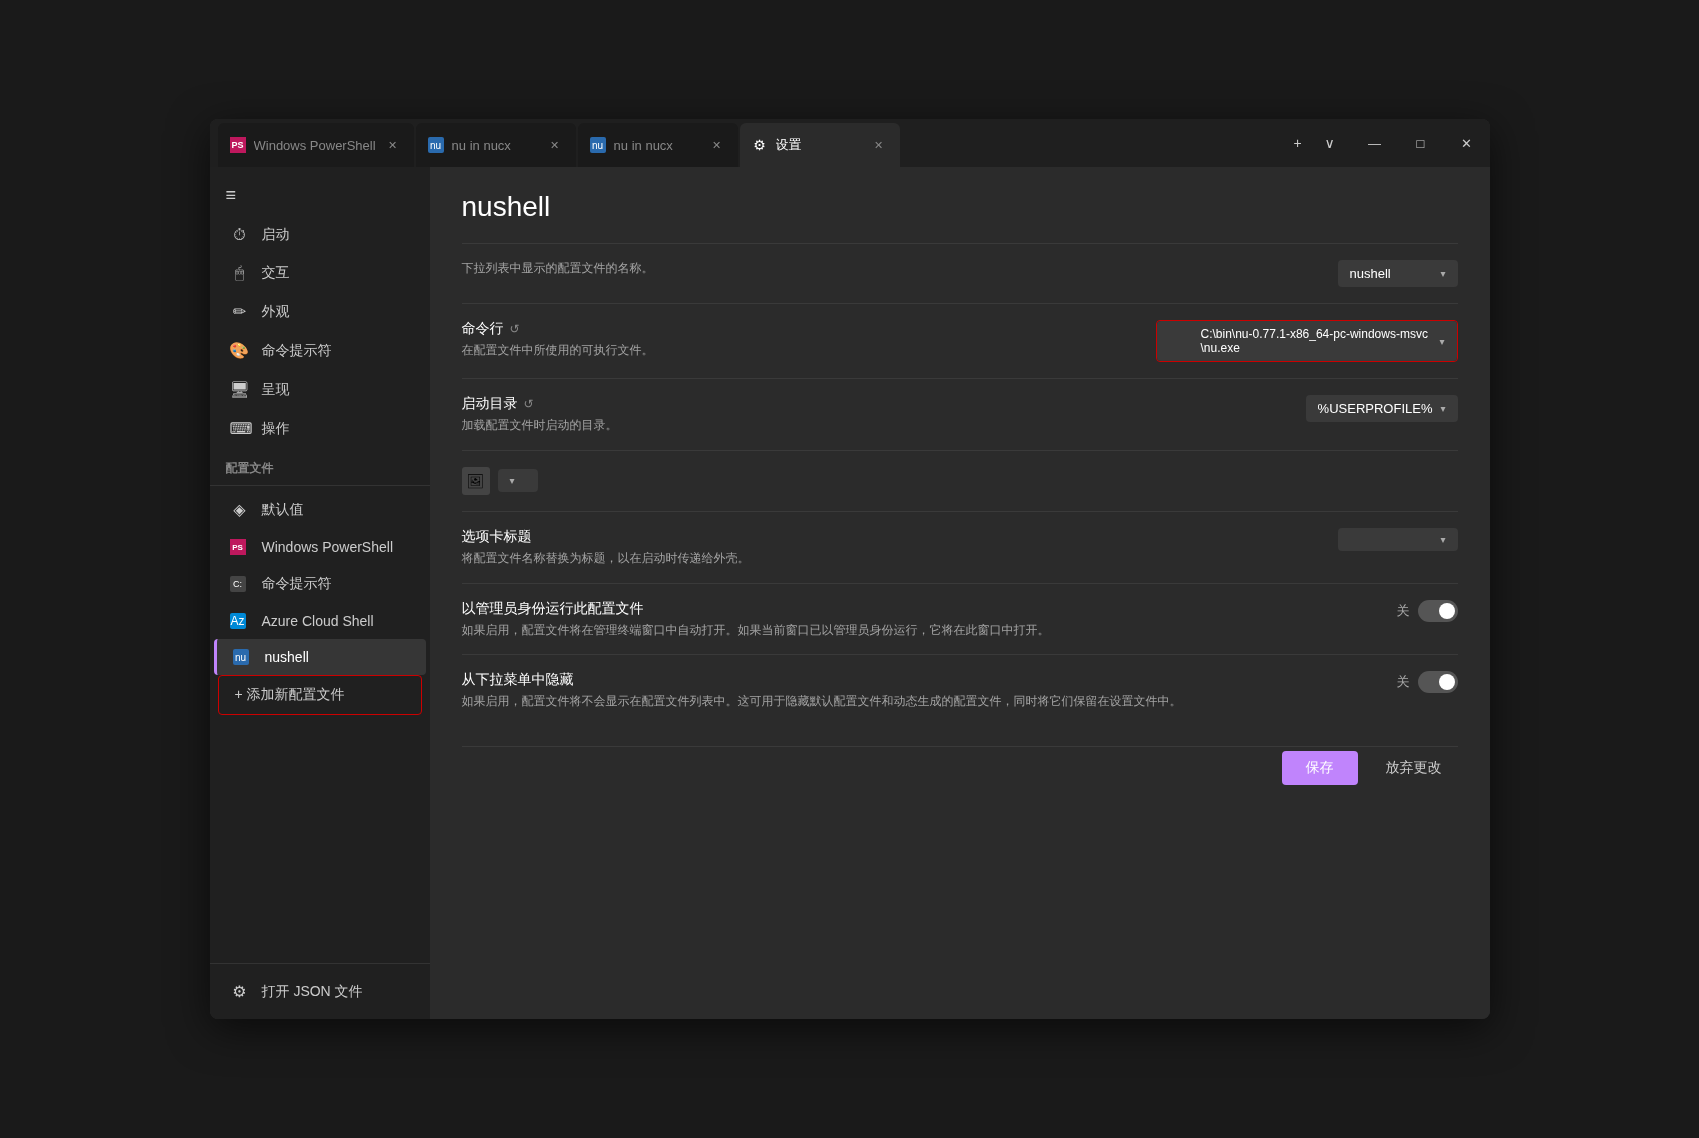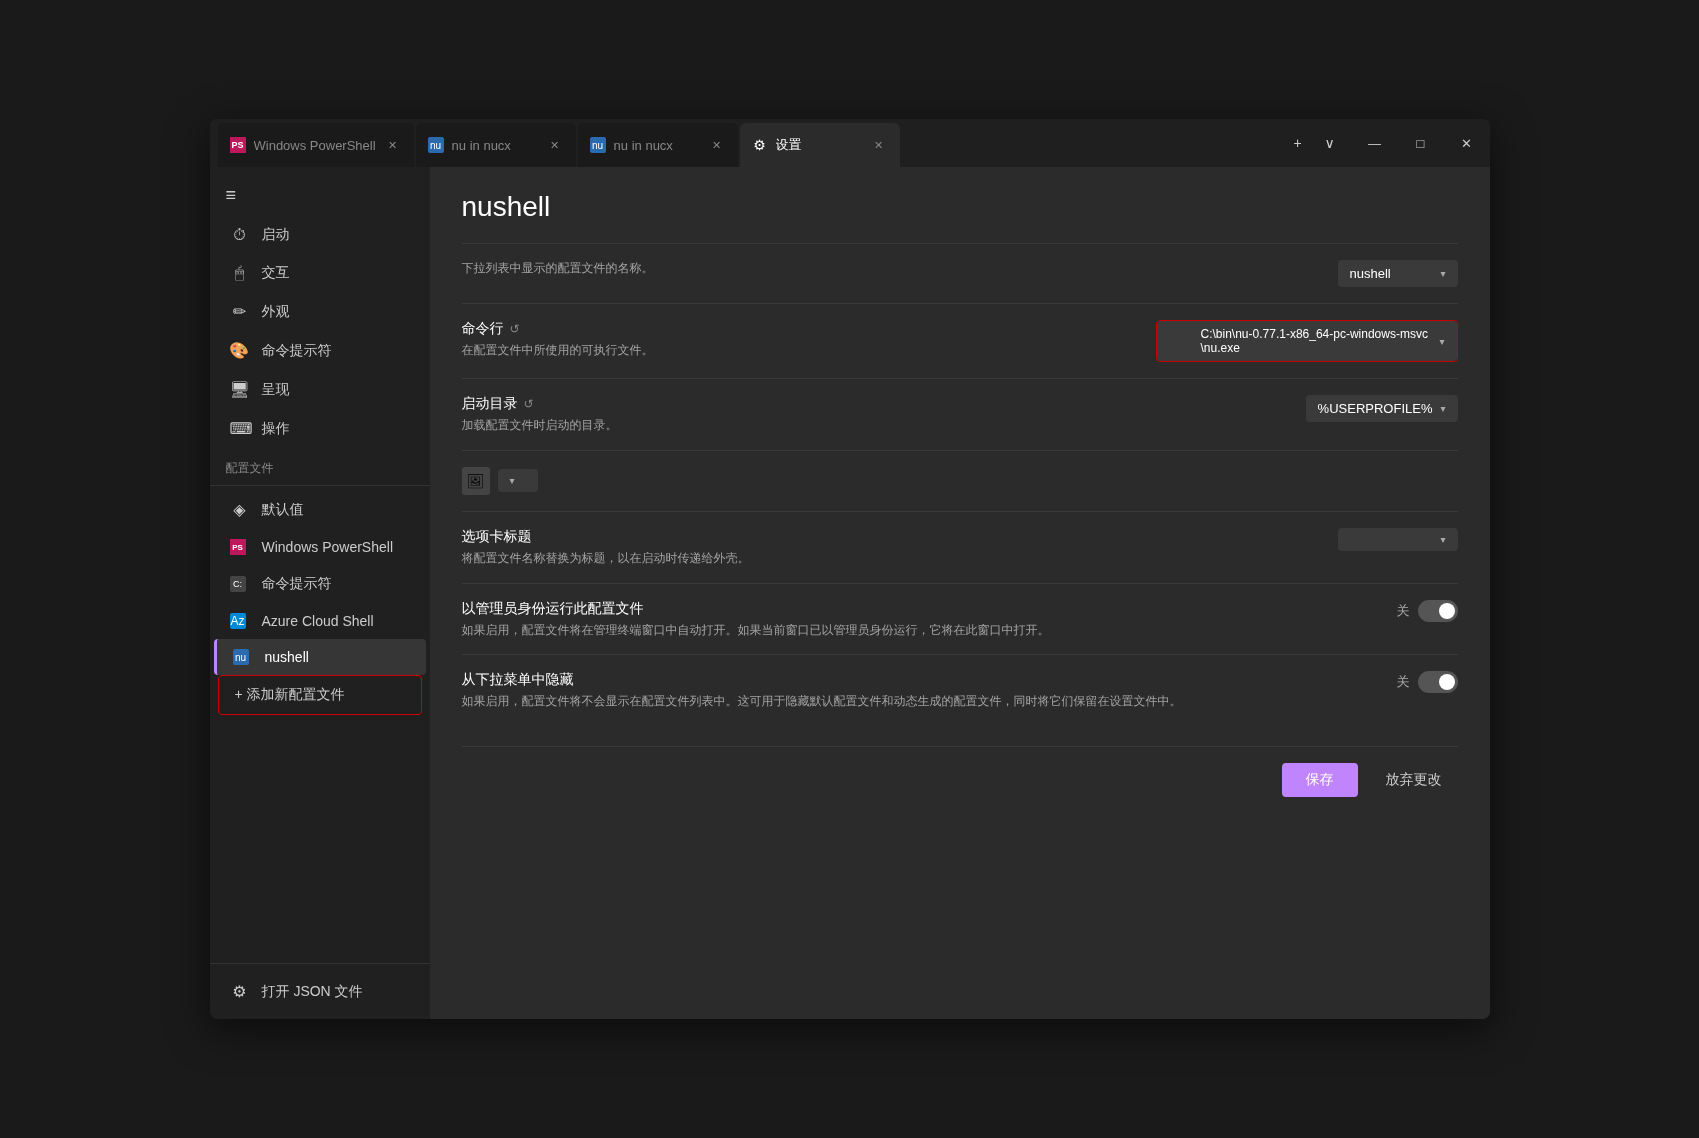--- a/index.html
+++ b/index.html
@@ -156,21 +156,21 @@
     .sidebar-nav-item .nav-icon {
       width: 20px;
       text-align: center;
       font-size: 16px;
       flex-shrink: 0;
     }
     .sidebar-section-label {
       padding: 12px 16px 4px;
       font-size: 12px;
       color: #888;
-      font-weight: 400;
+      font-weight: 700;
     }
     .sidebar-divider {
       height: 1px;
       background: #333;
       margin: 4px 0;
     }
     .sidebar-bottom {
       margin-top: auto;
       border-top: 1px solid #333;
       padding-top: 8px;
@@ -272,21 +272,21 @@
       border-radius: 50%;
       top: 3px;
       right: 3px;
     }
     
     .content-footer {
       display: flex;
       justify-content: flex-end;
       gap: 12px;
       margin-top: 20px;
-      padding-top: 16px;
+      padding-top: 4px;
       border-top: 1px solid #3a3a3a;
     }
     .btn-save {
       background: #c084fc;
       color: #fff;
       border: none;
       padding: 8px 24px;
       border-radius: 4px;
       font-size: 14px;
       cursor: pointer;

